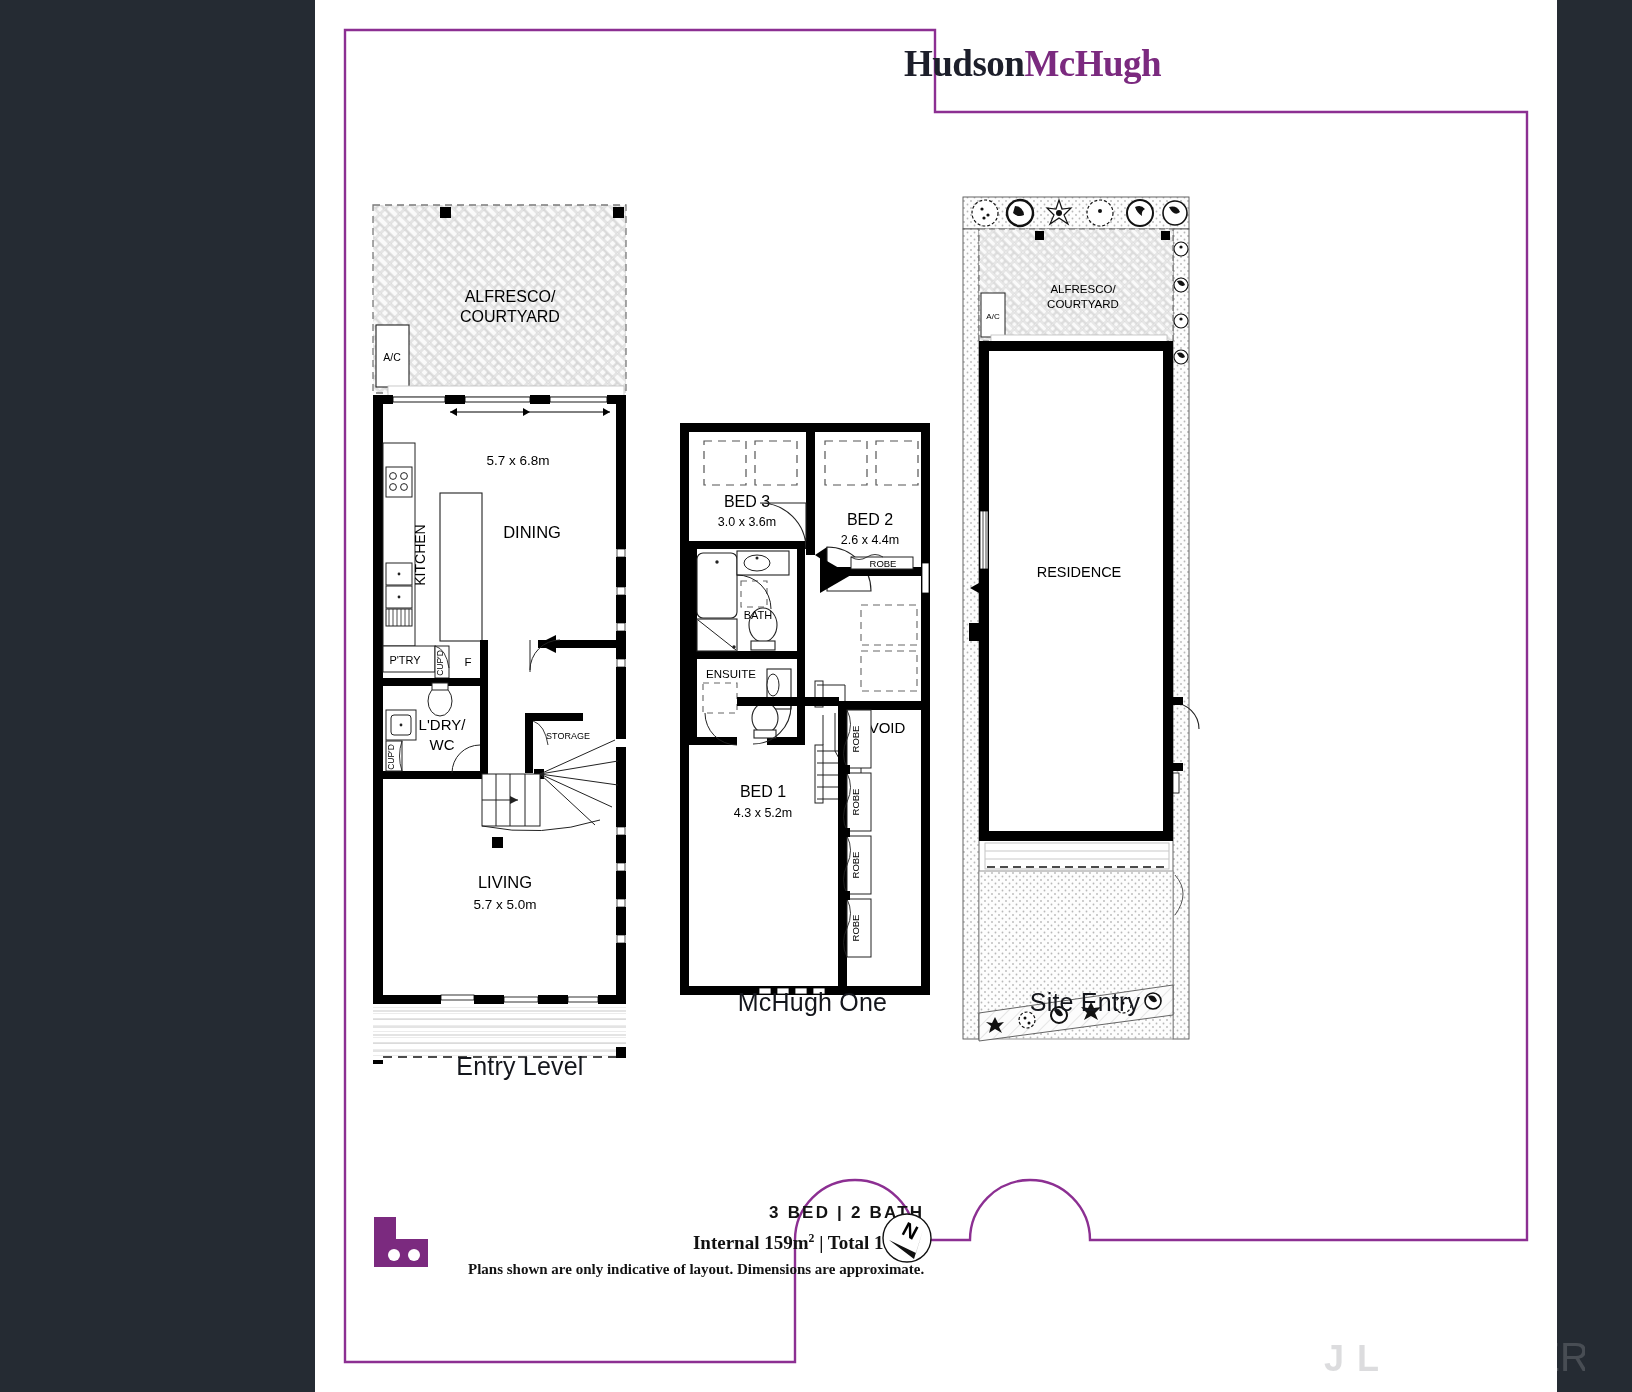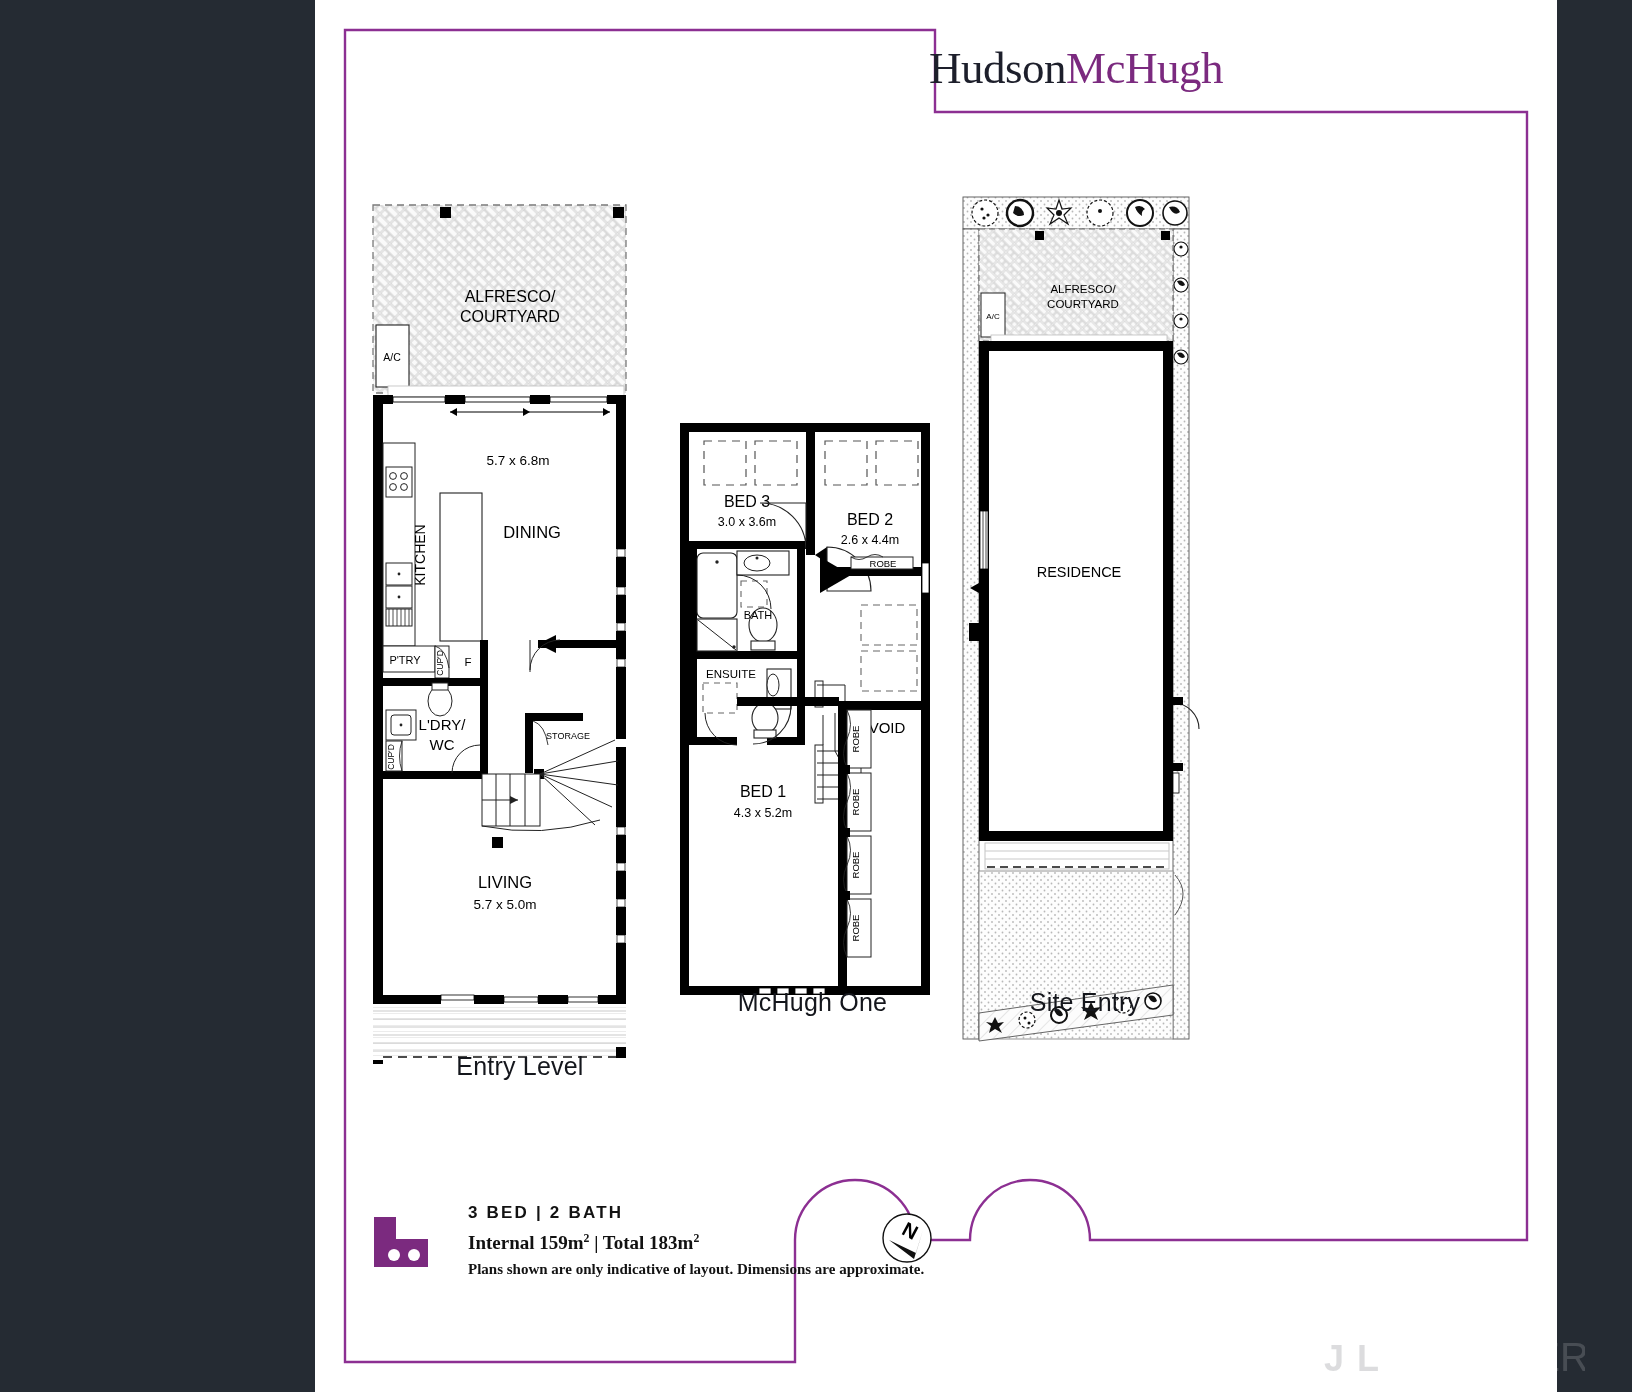--- a/index.html
+++ b/index.html
@@ -11,23 +11,23 @@
     position:relative;
   }
   #page{
     position:absolute;left:315px;top:0;width:1242px;height:1392px;
     background:#ffffff;
   }
   
   .frame-svg{position:absolute;left:0;top:0;width:1242px;height:1392px;pointer-events:none;}
   
   #logo{
-    position:absolute;left:614px;top:42px;width:290px;height:52px;
+    position:absolute;left:589px;top:42px;width:290px;height:52px;
     font-family:"Liberation Serif", serif;
-    font-size:45px;font-weight:normal;letter-spacing:-0.5px;
+    font-size:37px;font-weight:bold;letter-spacing:-0.5px;
     white-space:nowrap;
   }
   #logo .hud{color:#1d1f2b;}
   #logo .mch{color:#7b2a7f;}
 
   
   .plan-svg{position:absolute;}
   #entry-plan{left:55px;top:185px;width:300px;height:880px;}
   #level-plan{left:360px;top:185px;width:275px;height:880px;}
   #site-plan{left:640px;top:185px;width:260px;height:880px;}
@@ -37,21 +37,21 @@
     font-size:25px;color:#14161c;font-family:"Liberation Sans",sans-serif;
     letter-spacing:.2px;
   }
   #cap-entry{left:55px;top:1052px;width:300px;}
   #cap-level{left:360px;top:988px;width:275px;}
   #cap-site{left:640px;top:988px;width:260px;}
 
   
   #footer{position:absolute;left:55px;top:1195px;width:800px;height:110px;}
   #brandmark{position:absolute;left:0;top:14px;width:62px;height:62px;}
-  #ftext{position:absolute;left:98px;top:8px;}
+  #ftext{position:absolute;left:98px;top:8px;text-align:right;}
   #ftext .line1{
     font-size:17px;font-weight:bold;letter-spacing:2.2px;color:#121212;
     font-family:"Liberation Sans",sans-serif;margin-bottom:9px;
   }
   #ftext .line2{
     font-size:19px;font-weight:bold;color:#121212;
     font-family:Liberation Serif, serif;margin-bottom:7px;
   }
   #ftext .line3{
     font-size:15px;font-weight:bold;color:#121212;

